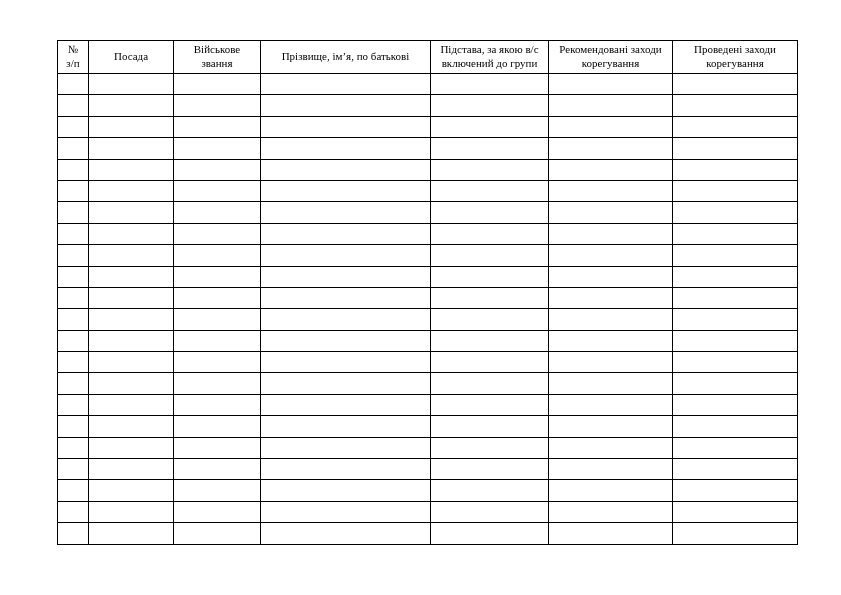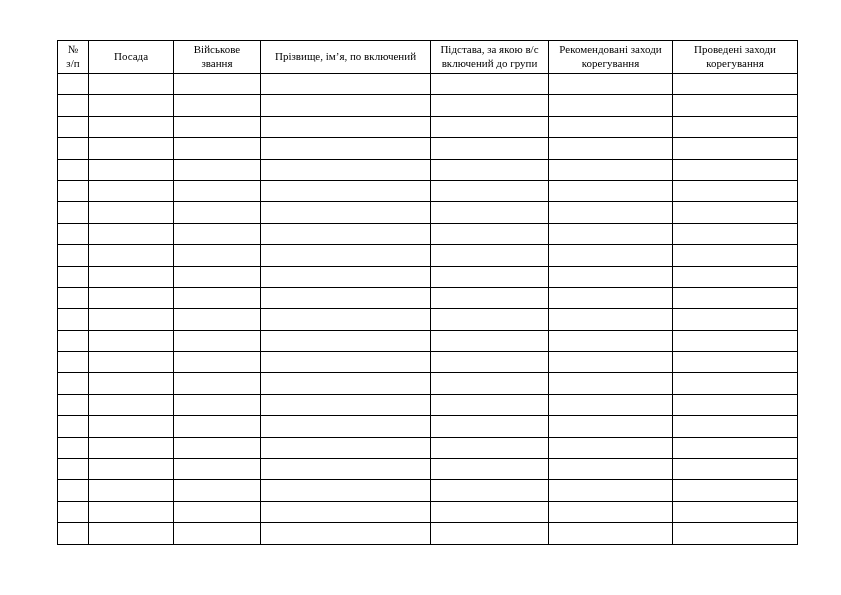--- a/index.html
+++ b/index.html
@@ -59,21 +59,21 @@
         <col class="c4">
         <col class="c5">
         <col class="c6">
         <col class="c7">
     </colgroup>
     <thead>
       <tr>
           <th>№<br>з/п</th>
           <th>Посада</th>
           <th>Військове<br>звання</th>
-          <th>Прізвище, ім’я, по включений</th>
+          <th>Прізвище, ім’я, по батькові</th>
           <th>Підстава, за якою в/с<br>включений до групи</th>
           <th>Рекомендовані заходи<br>корегування</th>
           <th>Проведені заходи<br>корегування</th>
         </tr>
     </thead>
     <tbody>
         <tr>
           <td></td>
           <td></td>
           <td></td>

